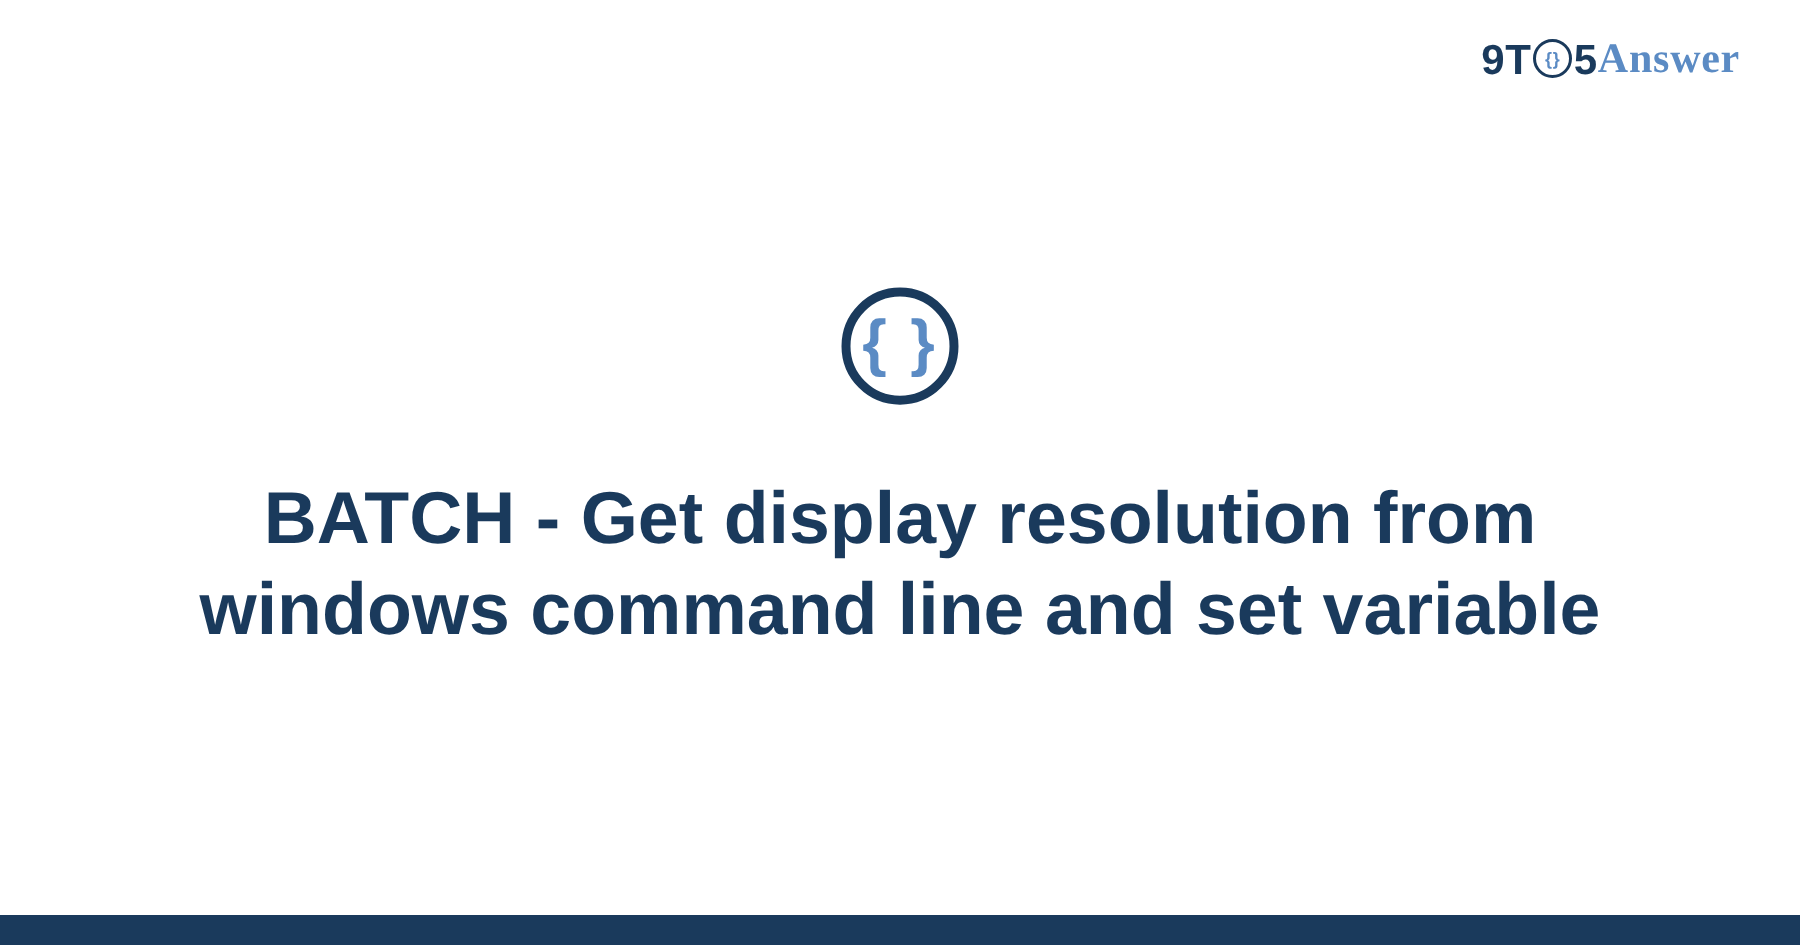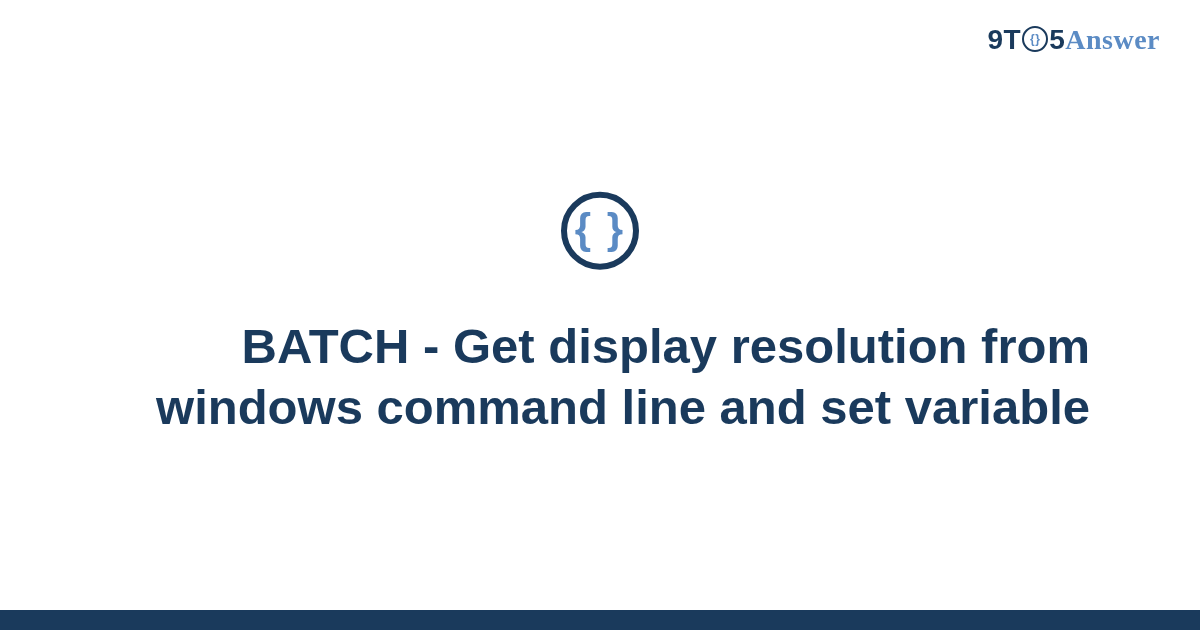--- a/index.html
+++ b/index.html
@@ -80,21 +80,21 @@
       letter-spacing: 2px;
       font-family: "Segoe UI", Arial, sans-serif;
       line-height: 1;
       position: relative;
       top: -2px;
     }
     .title {
       font-size: 49px;
       font-weight: 700;
       color: #1a3a5c;
-      text-align: right;
+      text-align: center;
       line-height: 1.25;
       max-width: 980px;
     }
     .bottom-bar {
       position: absolute;
       bottom: 0;
       left: 0;
       width: 100%;
       height: 20px;
       background: #1a3a5c;

